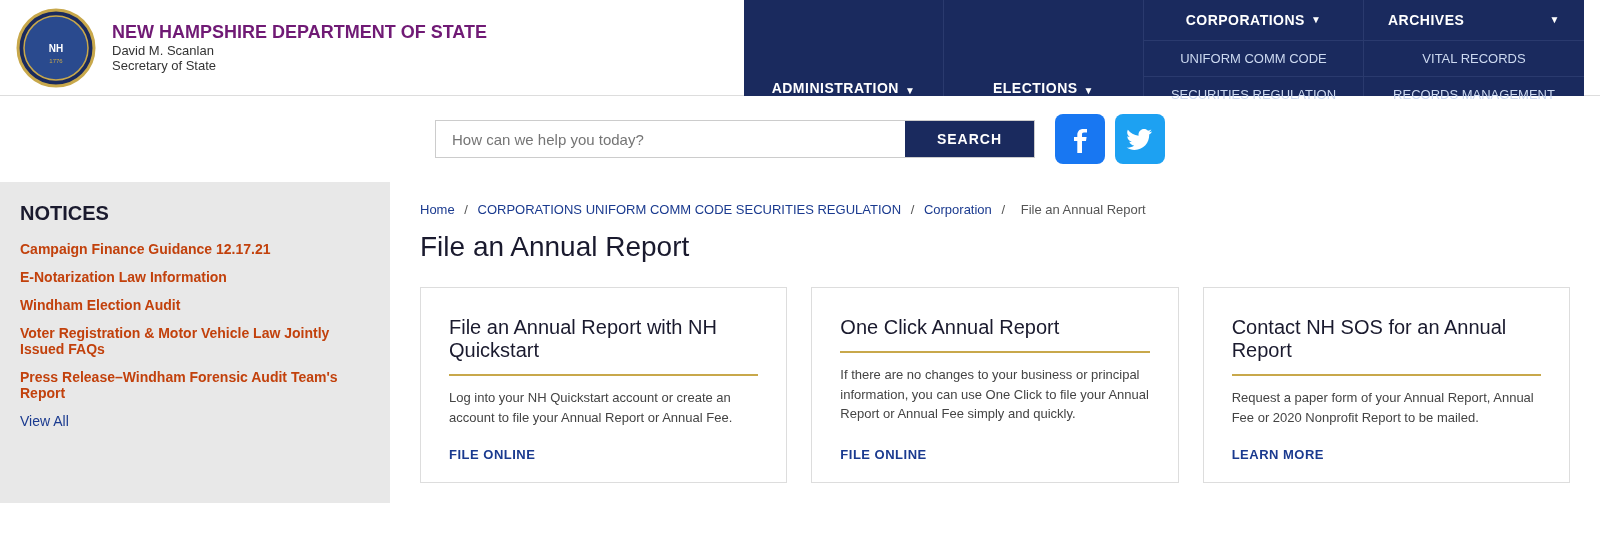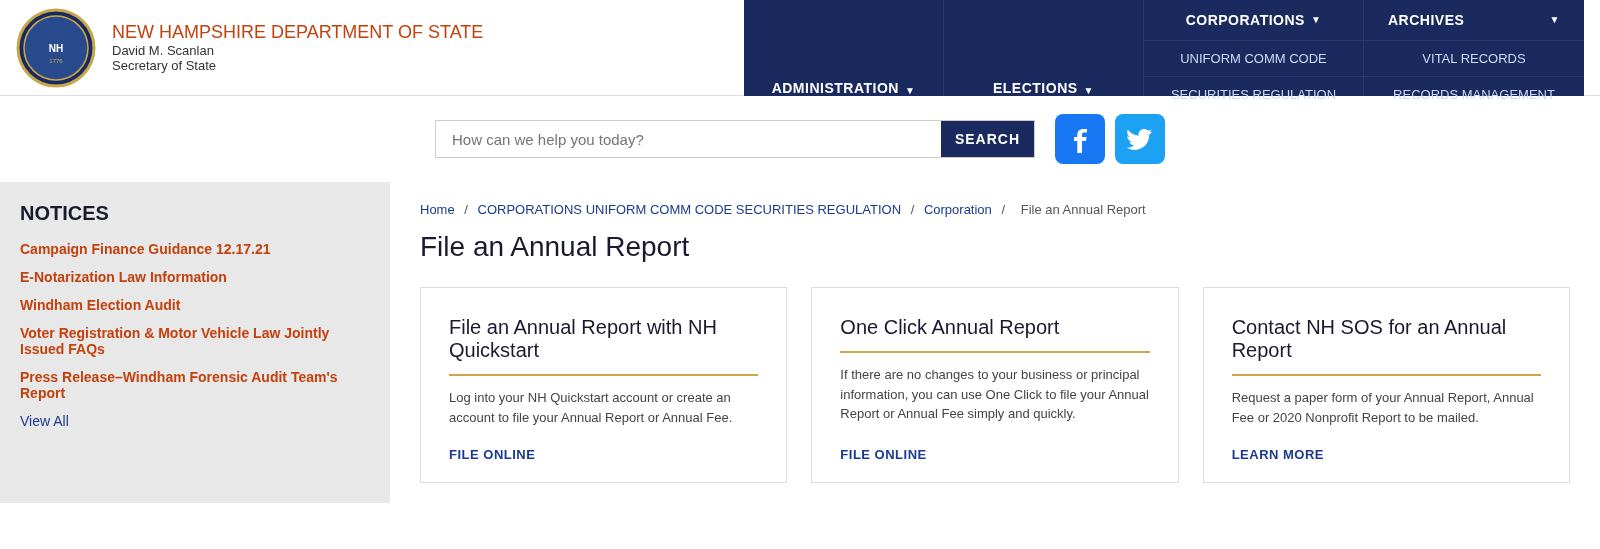--- a/index.html
+++ b/index.html
@@ -2,42 +2,42 @@
 <html><head>
   <meta charset="utf-8">
   <style>
     * { margin: 0; padding: 0; box-sizing: border-box; }
     body { font-family: Arial, sans-serif; font-size: 14px; background: #fff; width: 1600px; }
 
     
     .header { display: flex; align-items: center; background: #fff; padding: 8px 16px; height: 96px; border-bottom: 1px solid #ddd; }
     .header-logo { width: 80px; height: 80px; margin-right: 16px; }
     .header-logo svg { width: 80px; height: 80px; }
-    .header-text h1 { font-size: 18px; font-weight: normal; color: #c2410c; }
+    .header-text h1 { font-size: 18px; font-weight: bold; color: #701a75; }
     .header-text p { font-size: 13px; color: #333; }
     .header-nav { display: flex; margin-left: auto; height: 96px; }
     .nav-item { background: #1a2a5e; color: #fff; display: flex; align-items: flex-end; justify-content: center; padding: 0 24px; min-width: 200px; font-size: 14px; font-weight: bold; letter-spacing: 0.5px; cursor: pointer; position: relative; border-right: 1px solid #2a3a6e; text-align: center; }
     .chevron { margin-left: 6px; font-size: 10px; }
 
     
     .nav-corporations { background: #1a2a5e; color: #fff; min-width: 220px; cursor: pointer; border-right: 1px solid #2a3a6e; display: flex; flex-direction: column; justify-content: flex-start; padding: 0; }
     .nav-corp-top { display: flex; align-items: center; justify-content: center; padding: 12px 24px; font-size: 14px; font-weight: bold; letter-spacing: 0.5px; border-bottom: 1px solid #2a3a6e; }
     .nav-corp-sub { padding: 10px 24px; font-size: 13px; color: #ccd9f0; text-align: center; border-bottom: 1px solid #2a3a6e; }
     .nav-corp-sub:last-child { border-bottom: none; }
 
     .nav-archives { background: #1a2a5e; color: #fff; min-width: 220px; cursor: pointer; display: flex; flex-direction: column; justify-content: flex-start; padding: 0; }
     .nav-arch-top { display: flex; align-items: center; justify-content: space-between; padding: 12px 24px; font-size: 14px; font-weight: bold; letter-spacing: 0.5px; border-bottom: 1px solid #2a3a6e; }
     .nav-arch-sub { padding: 10px 24px; font-size: 13px; color: #ccd9f0; text-align: center; border-bottom: 1px solid #2a3a6e; }
     .nav-arch-sub:last-child { border-bottom: none; }
 
     
     .search-bar-area { display: flex; align-items: center; justify-content: center; padding: 18px 0; background: #fff; gap: 20px; }
     .search-input-wrap { display: flex; border: 1px solid #ccc; overflow: hidden; width: 600px; }
     .search-input { width: 100%; padding: 0 16px; font-size: 15px; border: none; outline: none; color: #666; }
-    .search-btn { background: #1a2a5e; color: #fff; border: none; padding: 10px 14px; font-size: 14px; font-weight: bold; letter-spacing: 1px; cursor: pointer; }
+    .search-btn { background: #1a2a5e; color: #fff; border: none; padding: 10px 32px; font-size: 14px; font-weight: bold; letter-spacing: 1px; cursor: pointer; }
     .social-icons { display: flex; gap: 10px; }
     .social-icon { width: 50px; height: 50px; border-radius: 8px; display: flex; align-items: center; justify-content: center; font-size: 26px; cursor: pointer; }
     .facebook-icon { background: #1877f2; color: #fff; }
     .twitter-icon { background: #1da1f2; color: #fff; }
 
     
     .main-content { display: flex; }
     .sidebar { width: 390px; min-width: 390px; background: #e8e8e8; padding: 20px; }
     .sidebar-title { font-size: 20px; font-weight: bold; color: #1a1a2e; margin-bottom: 16px; }
     .sidebar-link { display: block; color: #c2410c; font-size: 14px; font-weight: bold; margin-bottom: 12px; text-decoration: none; cursor: pointer; }

